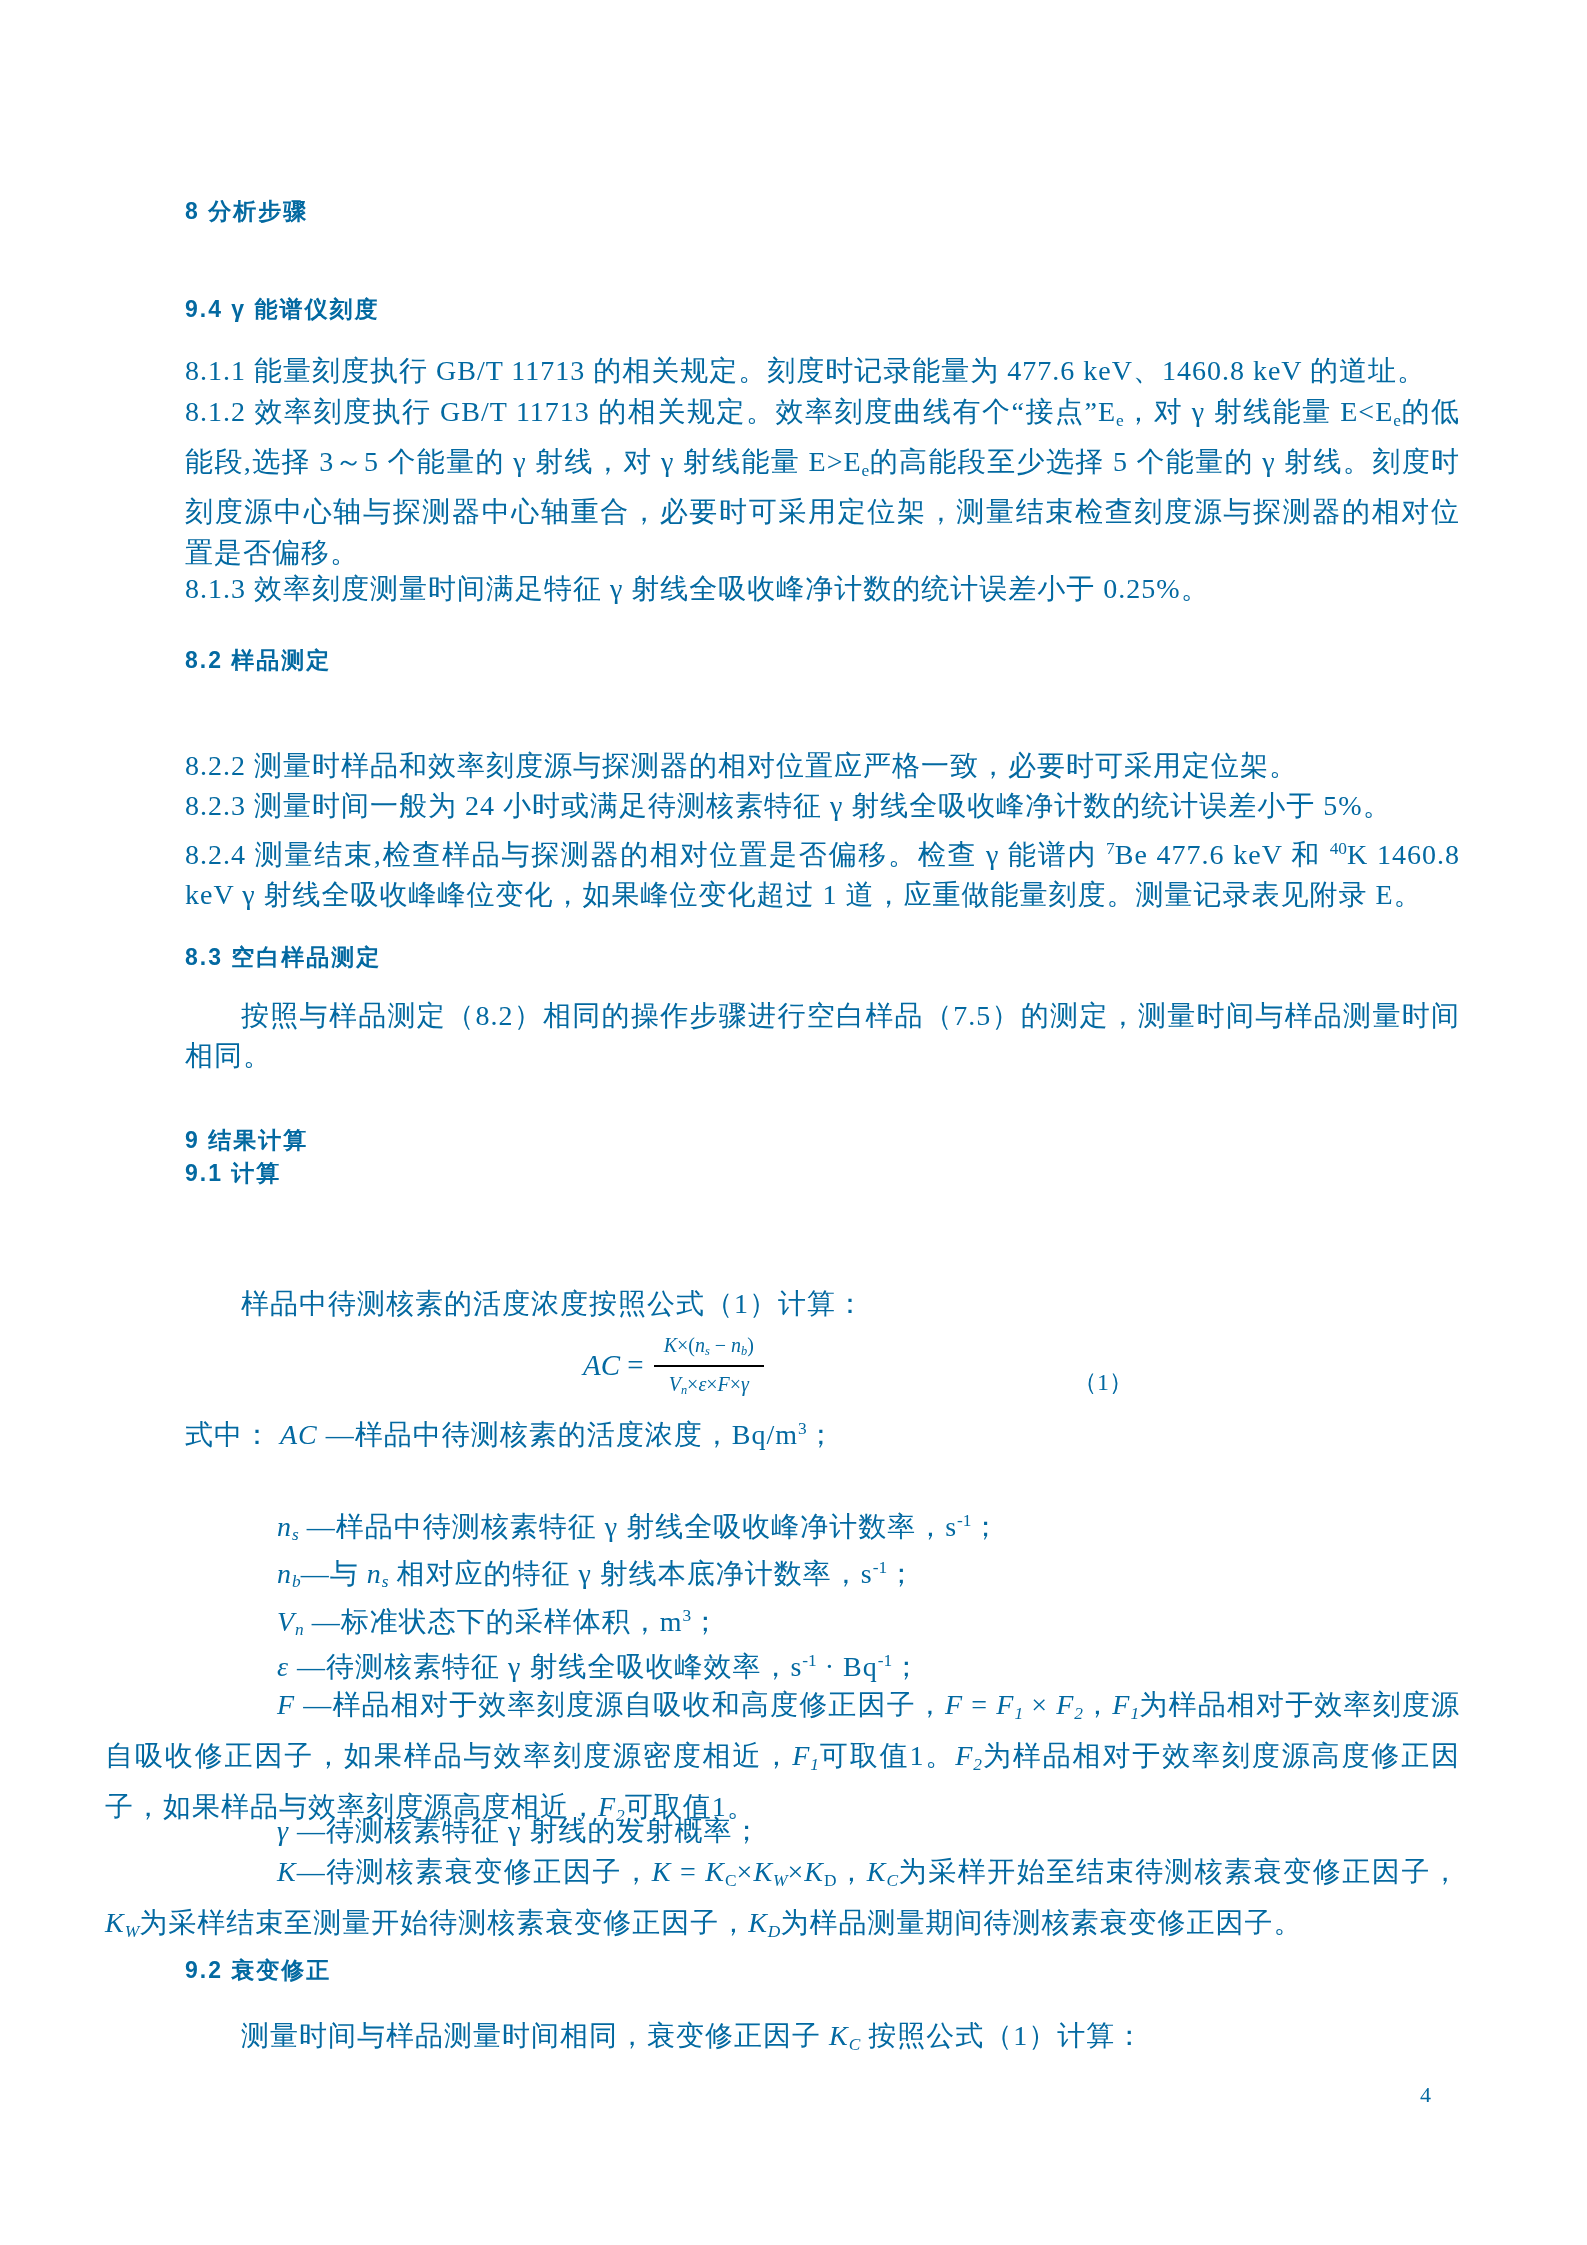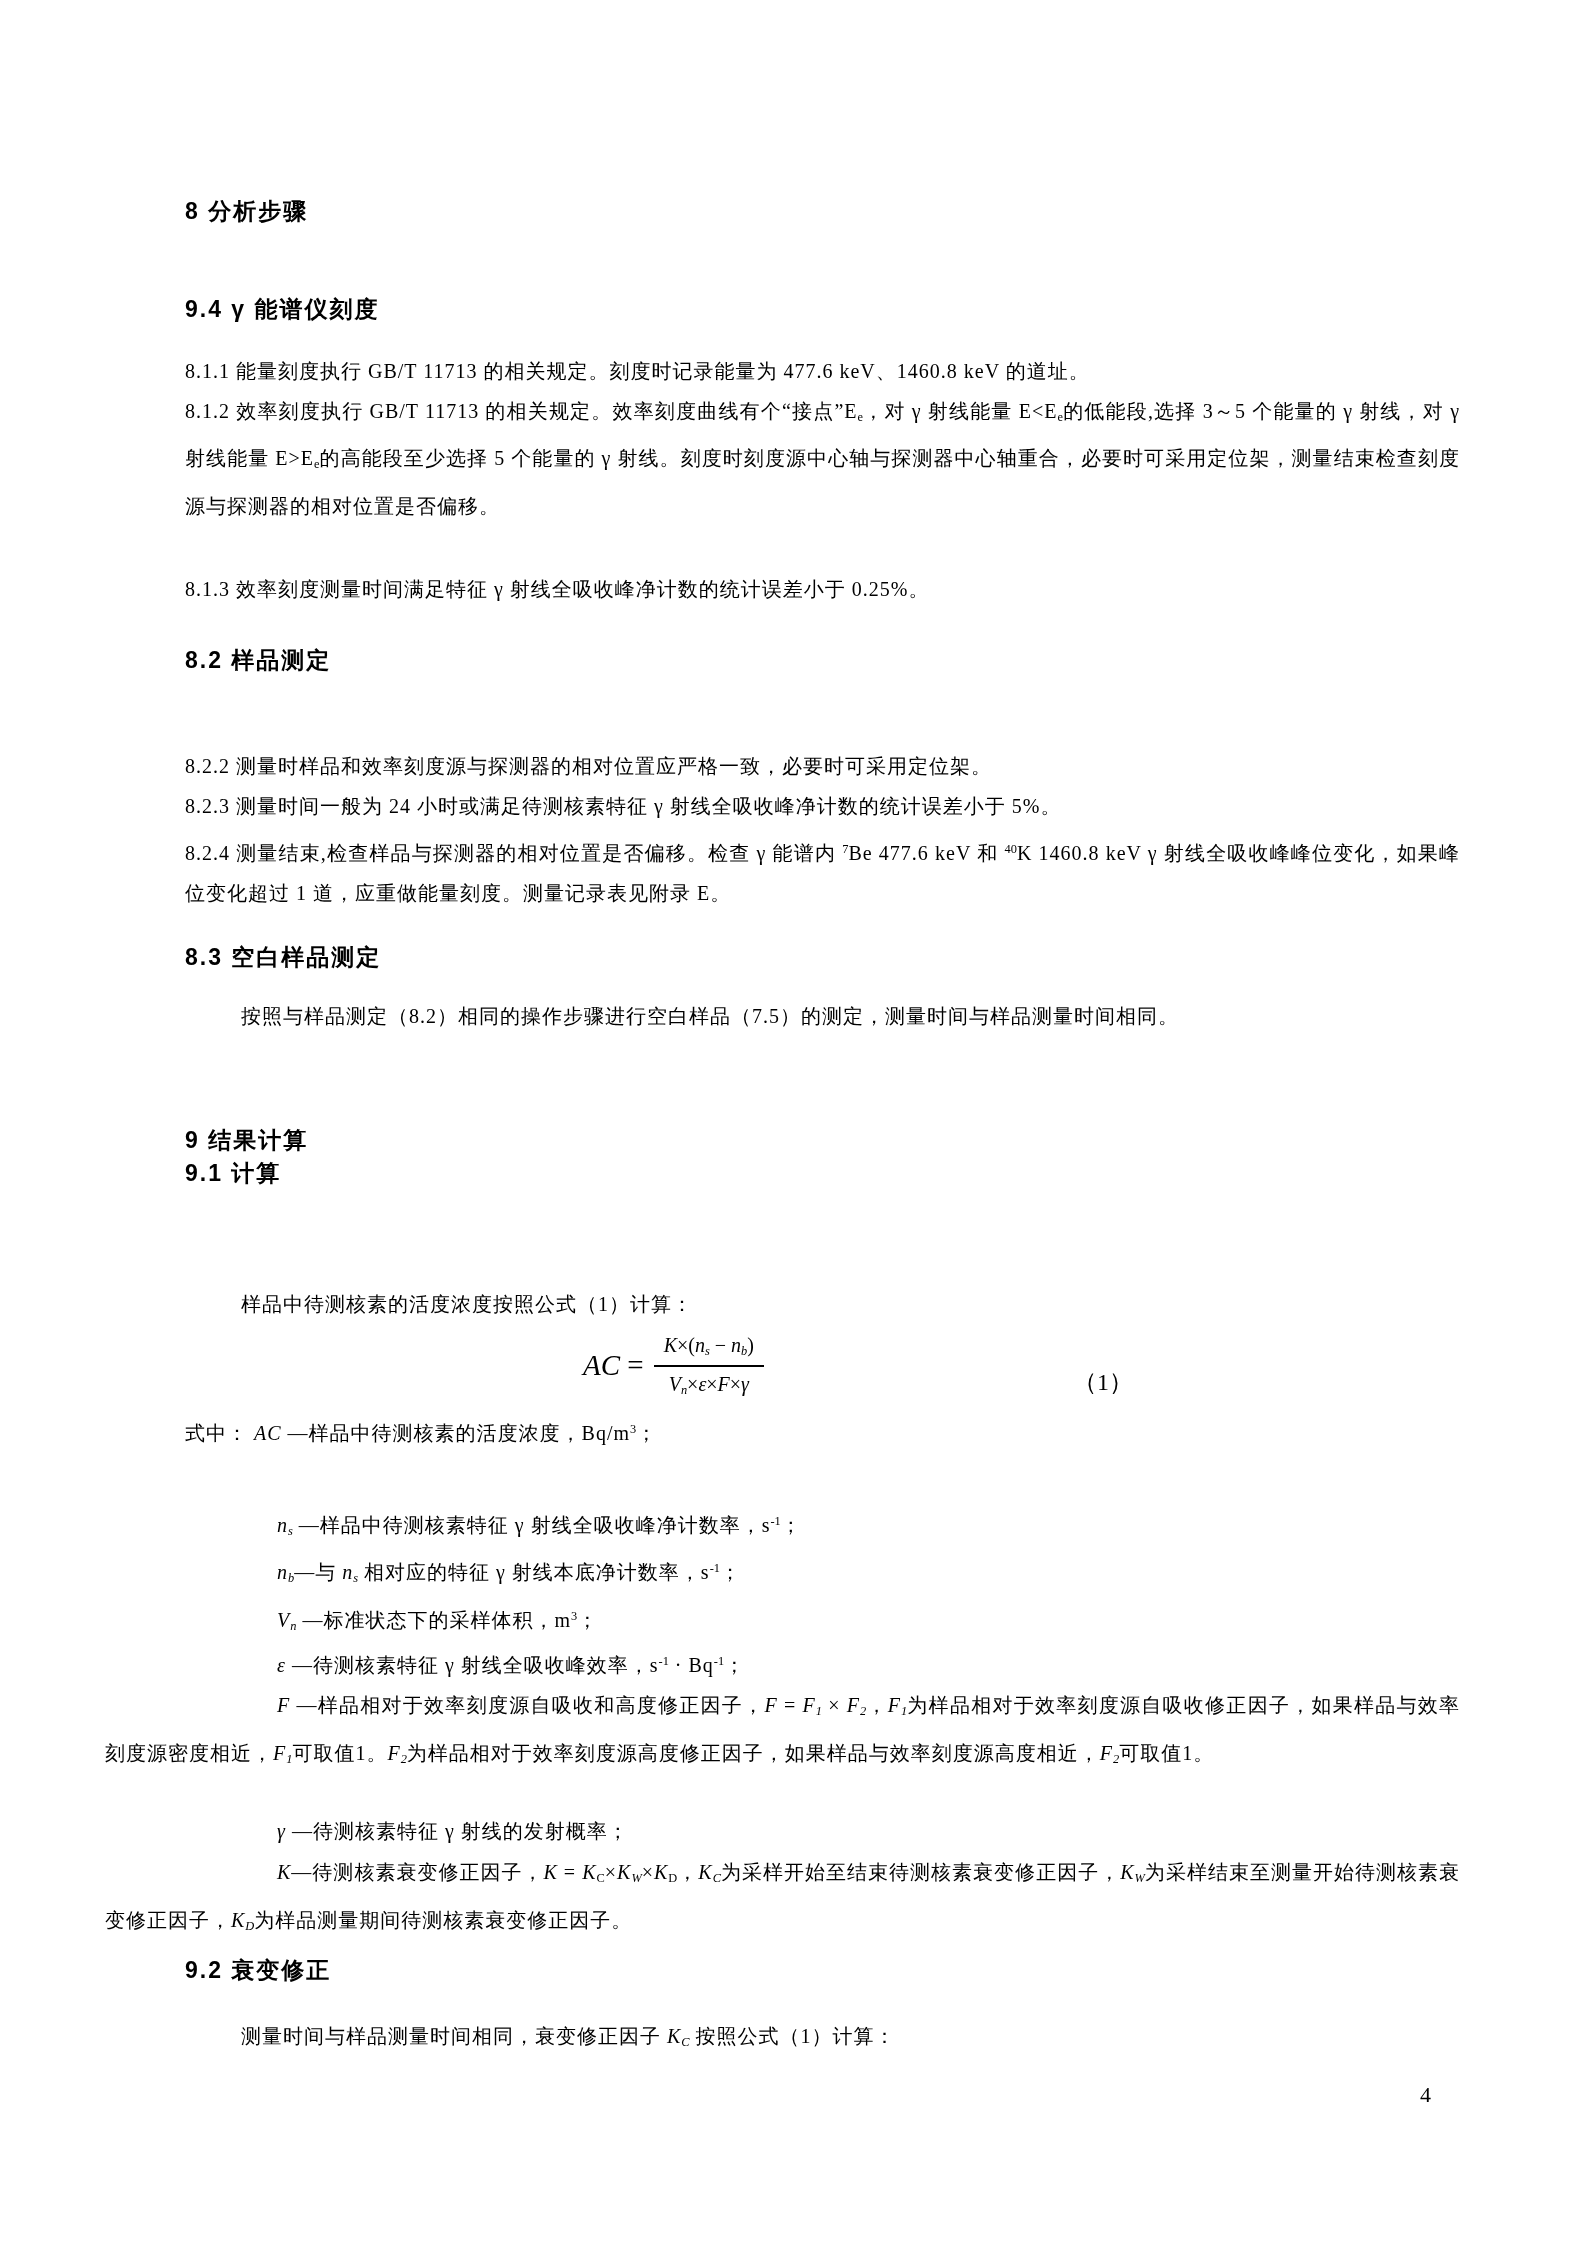--- a/index.html
+++ b/index.html
@@ -1,26 +1,26 @@
 <!DOCTYPE html>
 <html><head>
 <meta charset="utf-8">
 <style>
   html,body{margin:0;padding:0;background:#ffffff;}
   .page{
     position:relative;
     width:1587px;height:2245px;
     background:#ffffff;
-    color:#000000;
+    color:#0369a1;
     font-family:"Liberation Serif","DejaVu Serif",serif;
     overflow:hidden;
   }
   .blk{
     position:absolute;left:185px;width:1275px;
-    font-size:20px;line-height:40px;letter-spacing:1px;
+    font-size:28px;line-height:40px;letter-spacing:1px;
     text-align:justify;
   }
   .h{
     font-family:"Liberation Sans","DejaVu Sans",sans-serif;
     font-weight:700;font-size:23px;line-height:30px;
     letter-spacing:2px;width:auto;text-align:left;
   }
   .single{width:auto;text-align:left;}
   .lh41{line-height:41px;}
   .ind{text-indent:56px;}

